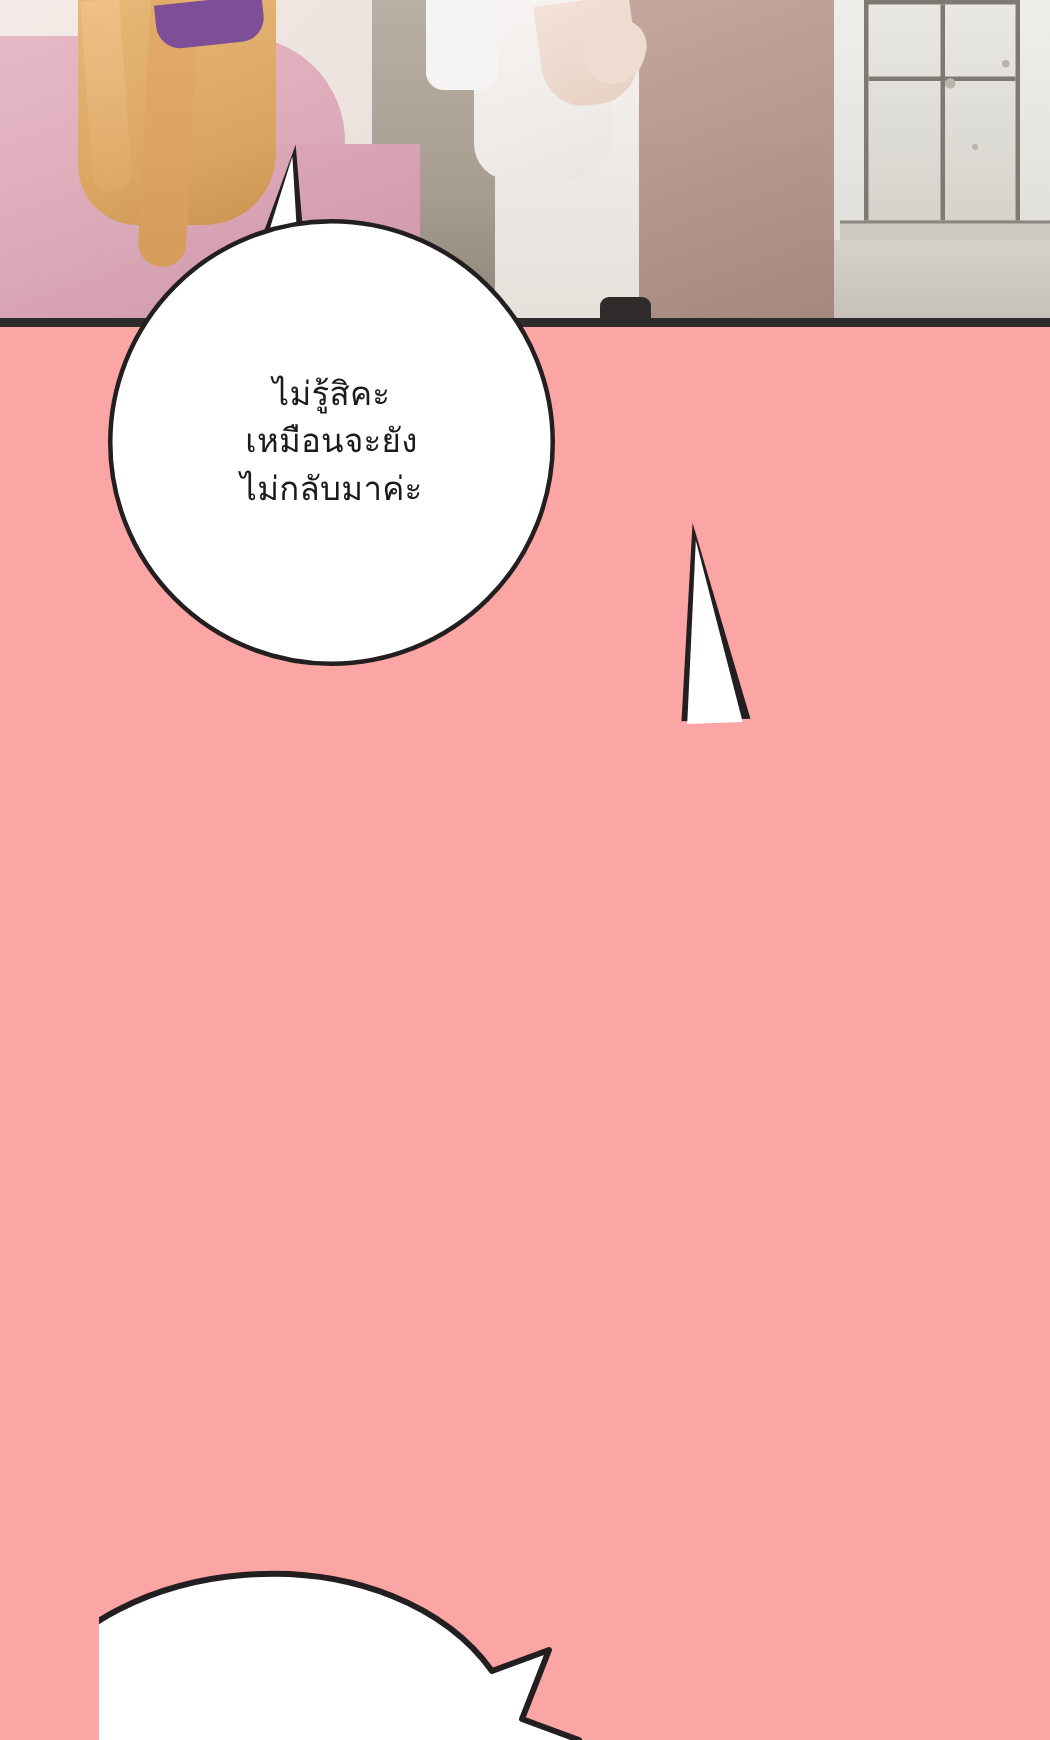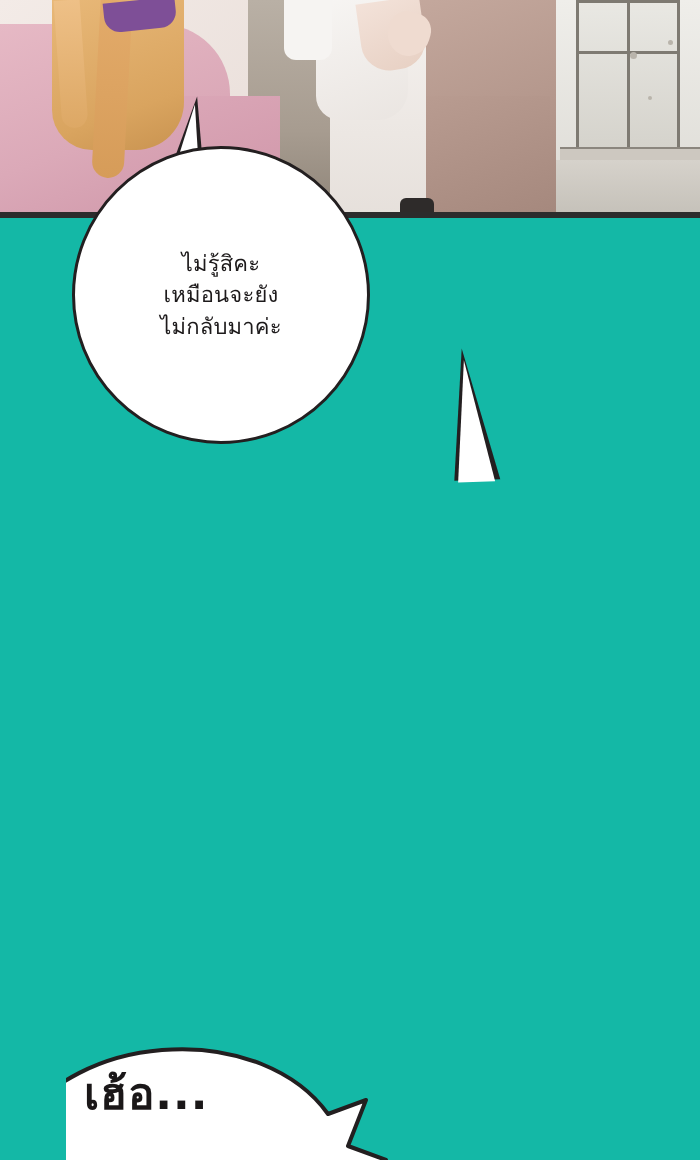--- a/index.html
+++ b/index.html
@@ -8,21 +8,21 @@
     background: #ffffff;
   }
   body {
     font-family: "DejaVu Sans", "Liberation Sans", sans-serif;
   }
   #page {
     position: relative;
     width: 700px;
     height: 1160px;
     overflow: hidden;
-    background: #14b8a6;
+    background: #fca5a5;
   }
 
   
   .panel {
     position: absolute;
     left: 0;
     top: 0;
     width: 700px;
     height: 218px;
     overflow: hidden;
@@ -346,15 +346,14 @@
                C -96 120, -30 18, 96 8
                C 170 2, 232 30, 262 72
                L 300 58
                L 282 104
                L 320 118
                L 276 140
                C 268 196, 214 244, 140 252
                L -90 252 Z" fill="#ffffff" stroke="#231f20" stroke-width="4" stroke-linejoin="round"></path>
     </svg>
   </div>
-  <div class="sfx">เฮ้อ...</div>
 
 </div>
 
 </body></html>

